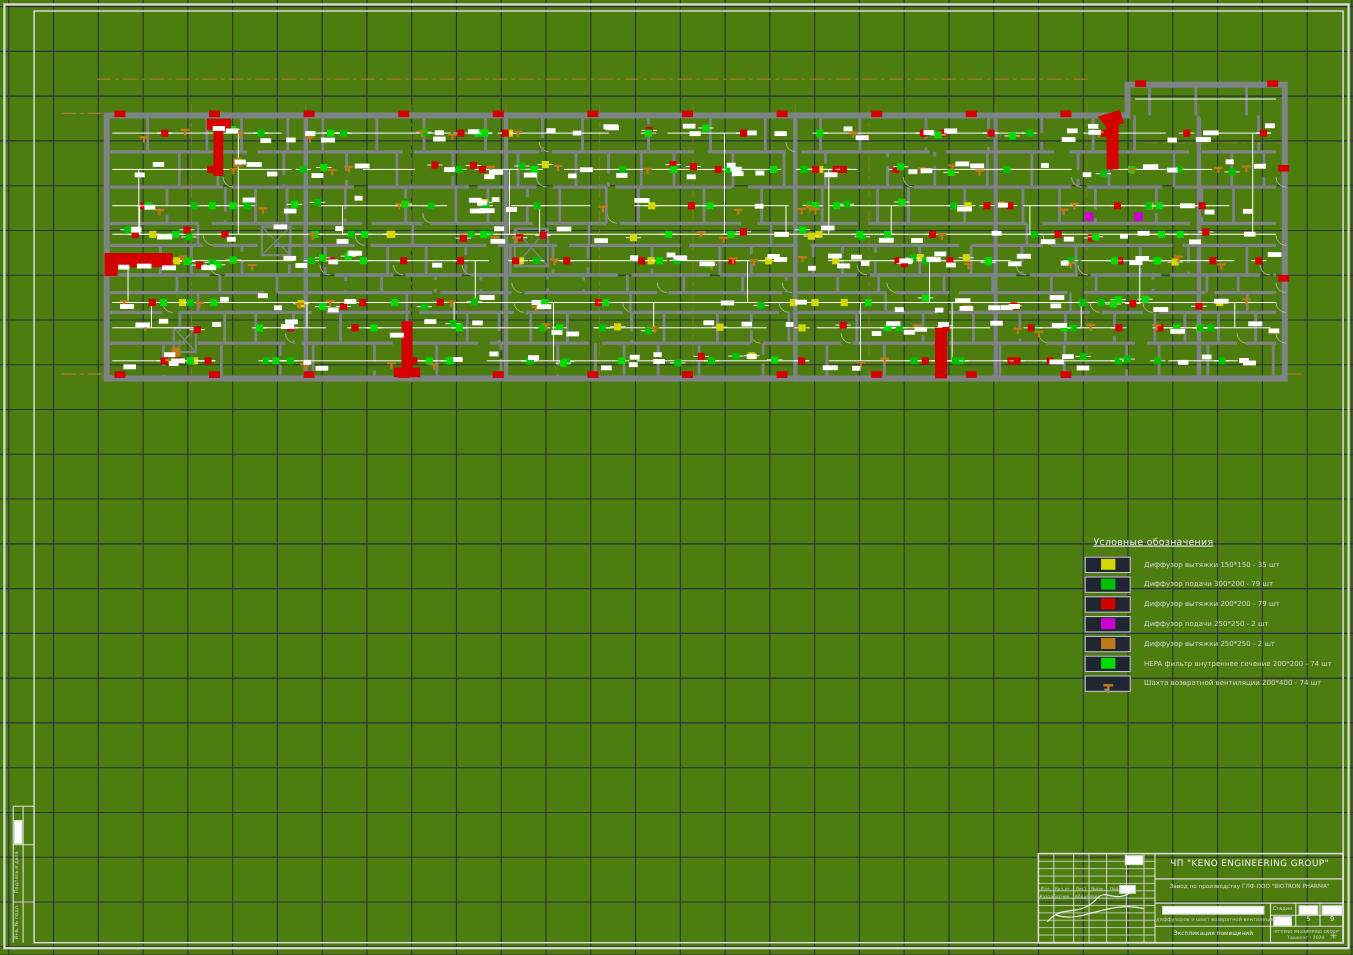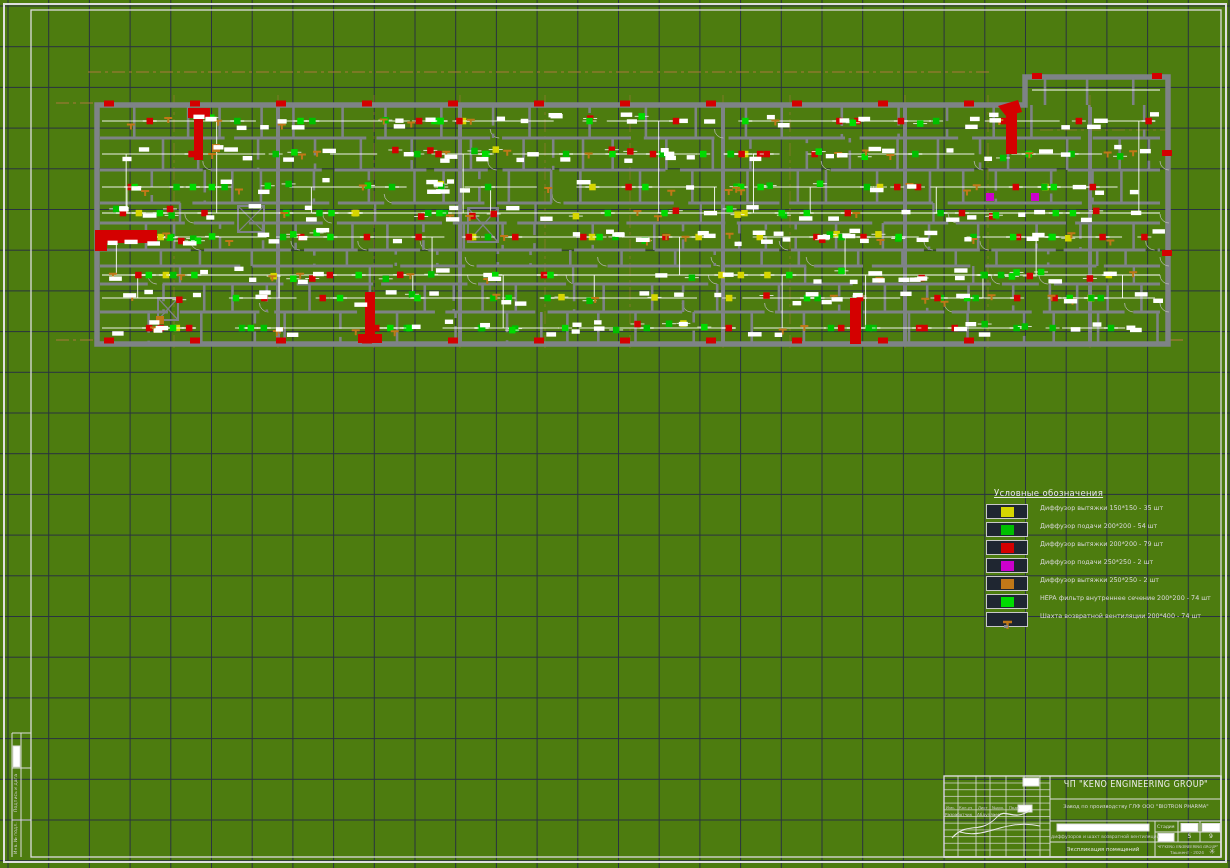--- a/index.html
+++ b/index.html
@@ -4,21 +4,21 @@
 <style>
   html,body{margin:0;padding:0;background:#161b24;}
   .sheet{position:relative;width:1230px;height:868px;background:#4d7c0f;overflow:hidden;
          font-family:"DejaVu Sans",sans-serif;color:#e3e3e3;}
   svg#plan{position:absolute;left:0;top:0;}
   .ov{position:absolute;white-space:nowrap;line-height:1.1;}
   .ctr{text-align:center;}
   
   .legend{position:absolute;left:986px;top:488px;width:215px;}
   .legend-title{font-size:8.5px;text-decoration:underline;color:#e8e8e8;margin-left:8px;margin-bottom:6px;letter-spacing:.3px;}
-  .lrow{display:flex;height:18px;}
+  .lrow{display:flex;align-items:center;height:18px;}
   .lbox{width:40px;height:13px;border:1px solid #c9c9c9;display:flex;align-items:center;justify-content:center;flex:0 0 auto;background:#1f2631;}
   .lsw{width:13px;height:10px;}
   .llab{font-size:6.4px;color:#d6d6d6;margin-left:12px;white-space:nowrap;}
   
   .tb{font-size:5px;color:#dcdcdc;}
   .tb-company{left:1050px;top:781px;width:172px;font-size:8px;letter-spacing:.4px;color:#ececec;}
   .tb-project{left:1050px;top:804px;width:172px;font-size:5.2px;color:#d9d9d9;}
   .tb-line2{left:1051px;top:834px;width:104px;font-size:4.6px;color:#cfcfcf;text-align:center;}
   .tb-doctype{left:1051px;top:847px;width:104px;font-size:5.4px;}
   .tb-stage{left:1157px;top:824px;font-size:4.6px;}
@@ -1471,21 +1471,21 @@
       <div class="lbox">
             <div class="lsw" style="background: rgb(214, 214, 0);"></div>
           </div>
       <div class="llab">Диффузор вытяжки 150*150 - 35 шт</div>
     </div>
 
     <div class="lrow">
       <div class="lbox">
             <div class="lsw" style="background: rgb(0, 192, 0);"></div>
           </div>
-      <div class="llab">Диффузор подачи 200*200 - 54 шт</div>
+      <div class="llab">Диффузор подачи 300*200 - 79 шт</div>
     </div>
 
     <div class="lrow">
       <div class="lbox">
             <div class="lsw" style="background: rgb(212, 0, 0);"></div>
           </div>
       <div class="llab">Диффузор вытяжки 200*200 - 79 шт</div>
     </div>
 
     <div class="lrow">

